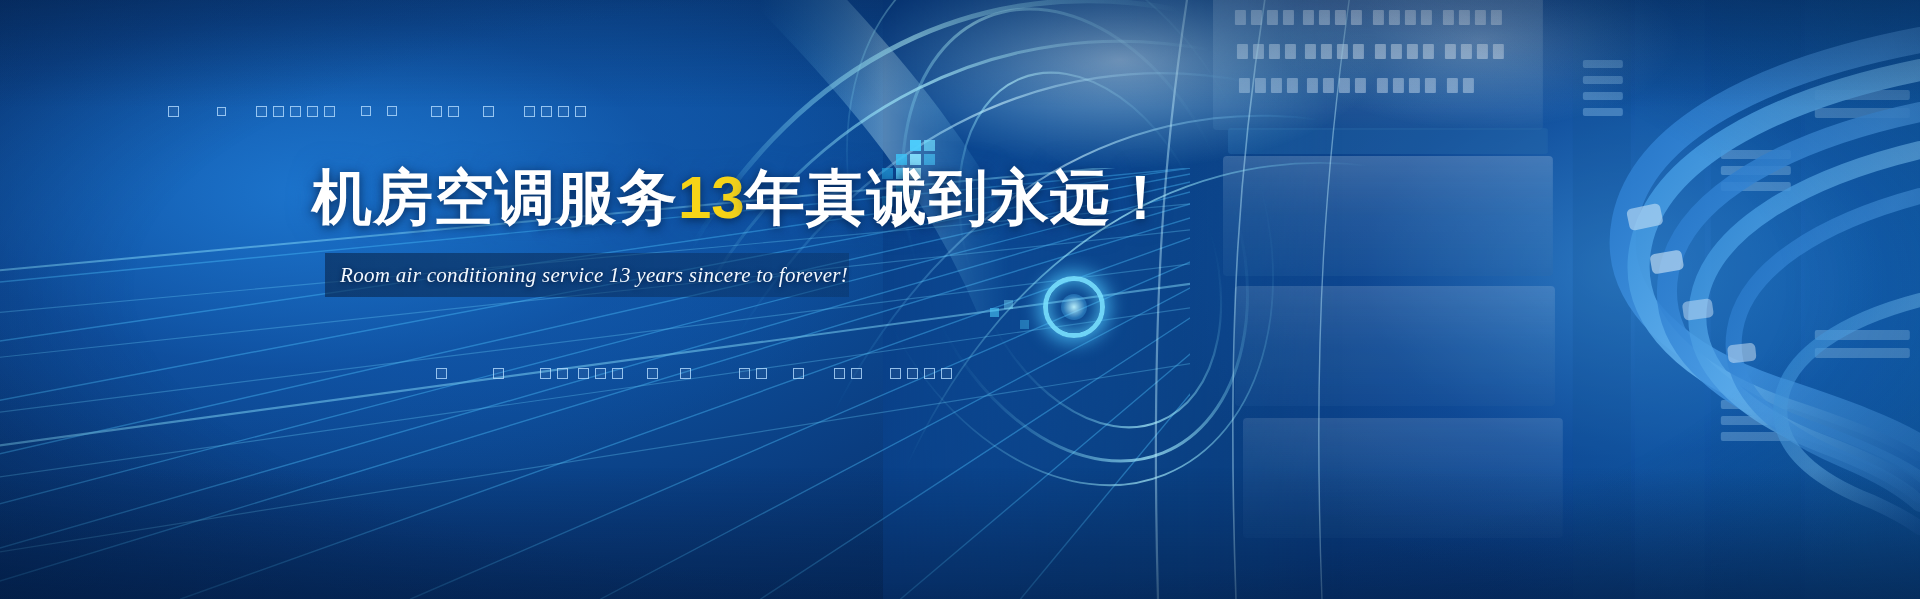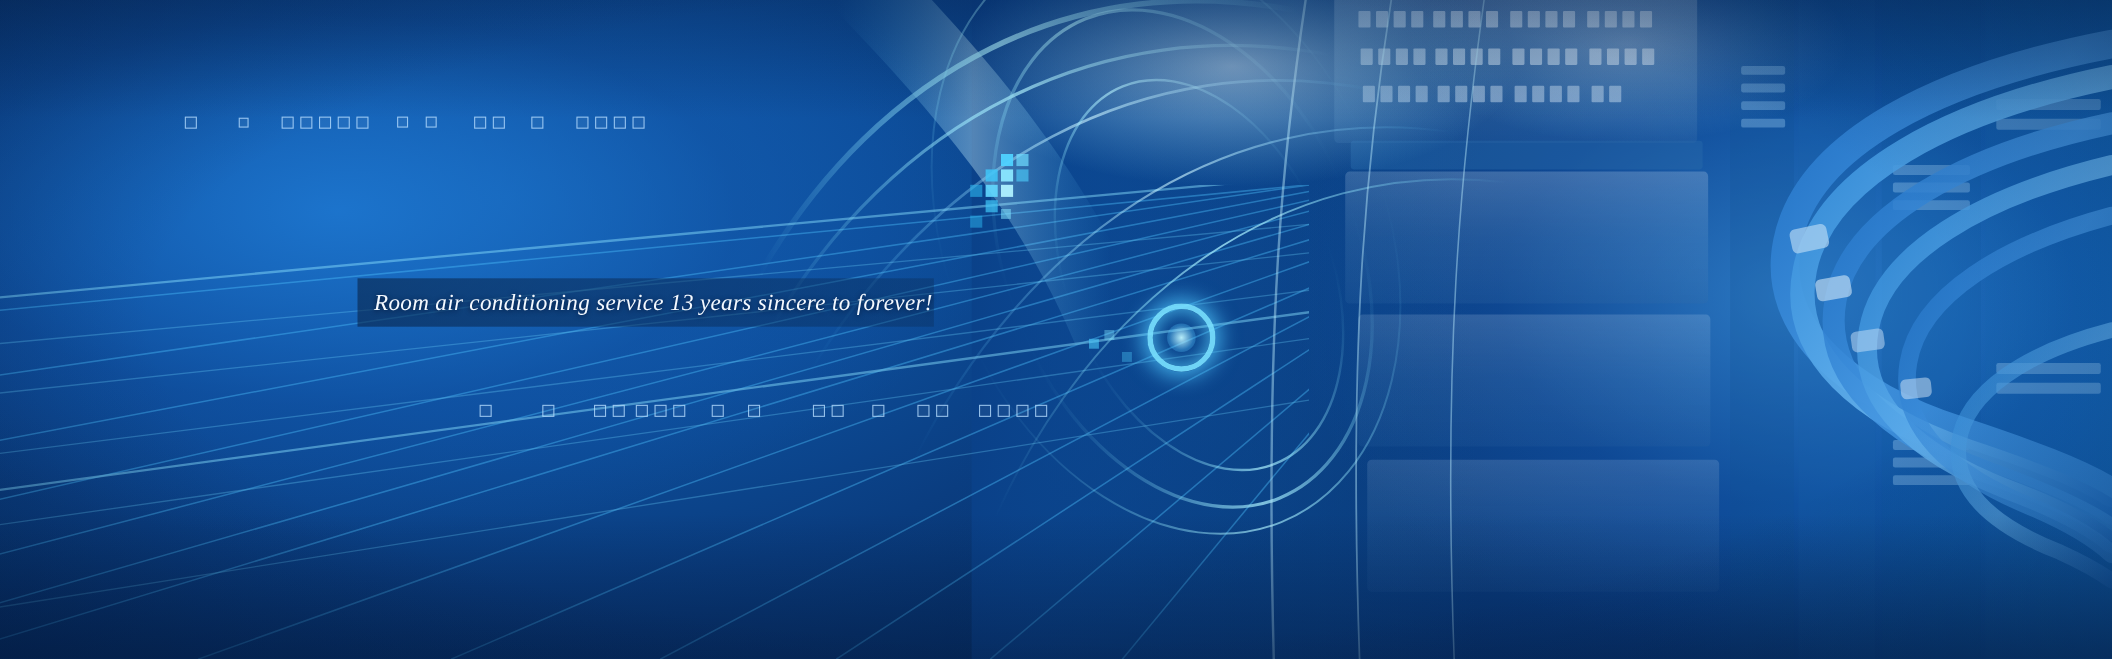--- a/index.html
+++ b/index.html
@@ -433,19 +433,22 @@
     <span class="sq-gap" style="width:6px;"></span>
     <span class="sq" style="width:11px;height:11px;"></span>
     <span class="sq-gap" style="width:6px;"></span>
     <span class="sq" style="width:11px;height:11px;"></span>
     <span class="sq-gap" style="width:6px;"></span>
     <span class="sq" style="width:11px;height:11px;"></span>
   </div>
 
   <div class="content">
 
+    <div class="headline">
+      <span>机房空调服务</span><span class="hl-num">13</span><span>年真诚到永远</span><span class="hl-bang">！</span>
+    </div>
 
     <div class="subtitle-bar"></div>
     <div class="subtitle">Room air conditioning service 13 years sincere to forever!</div>
 
   </div>
 
 </div>
 
 </body></html>

